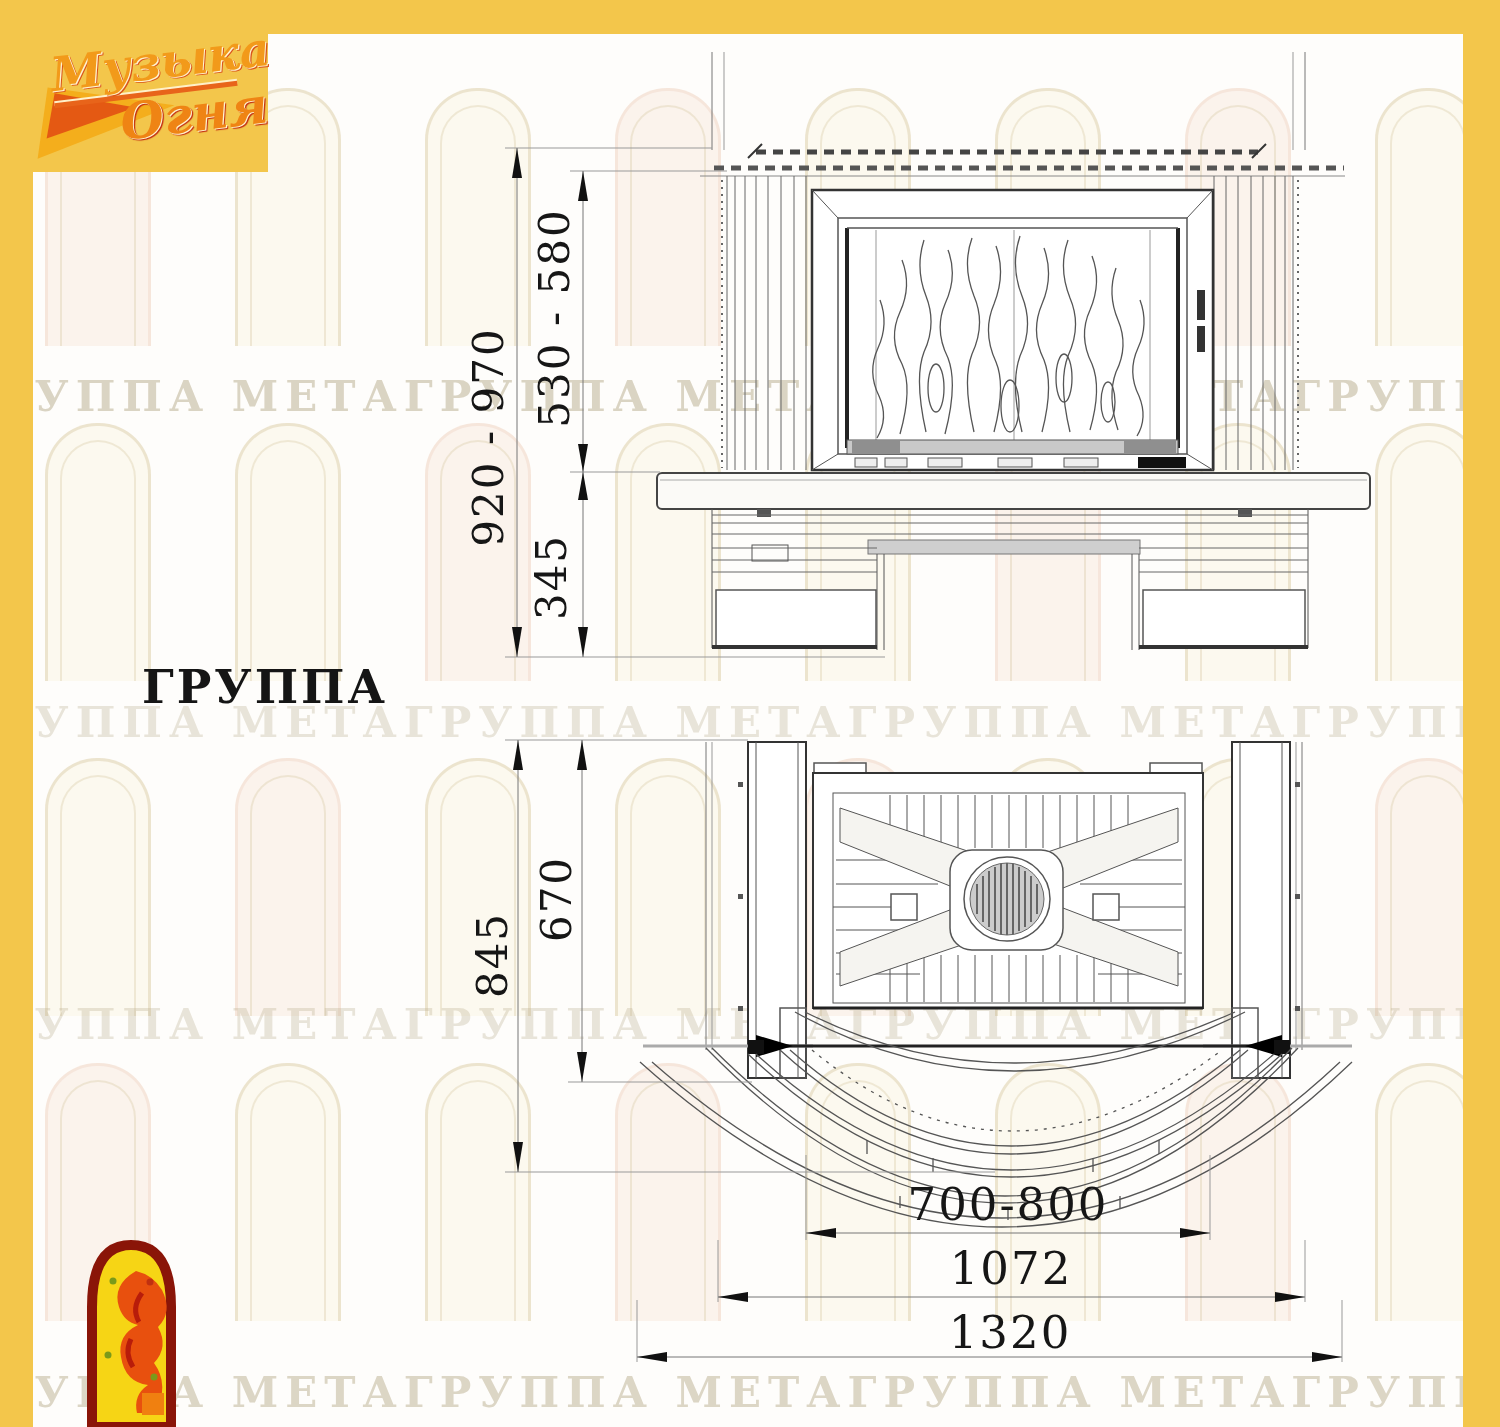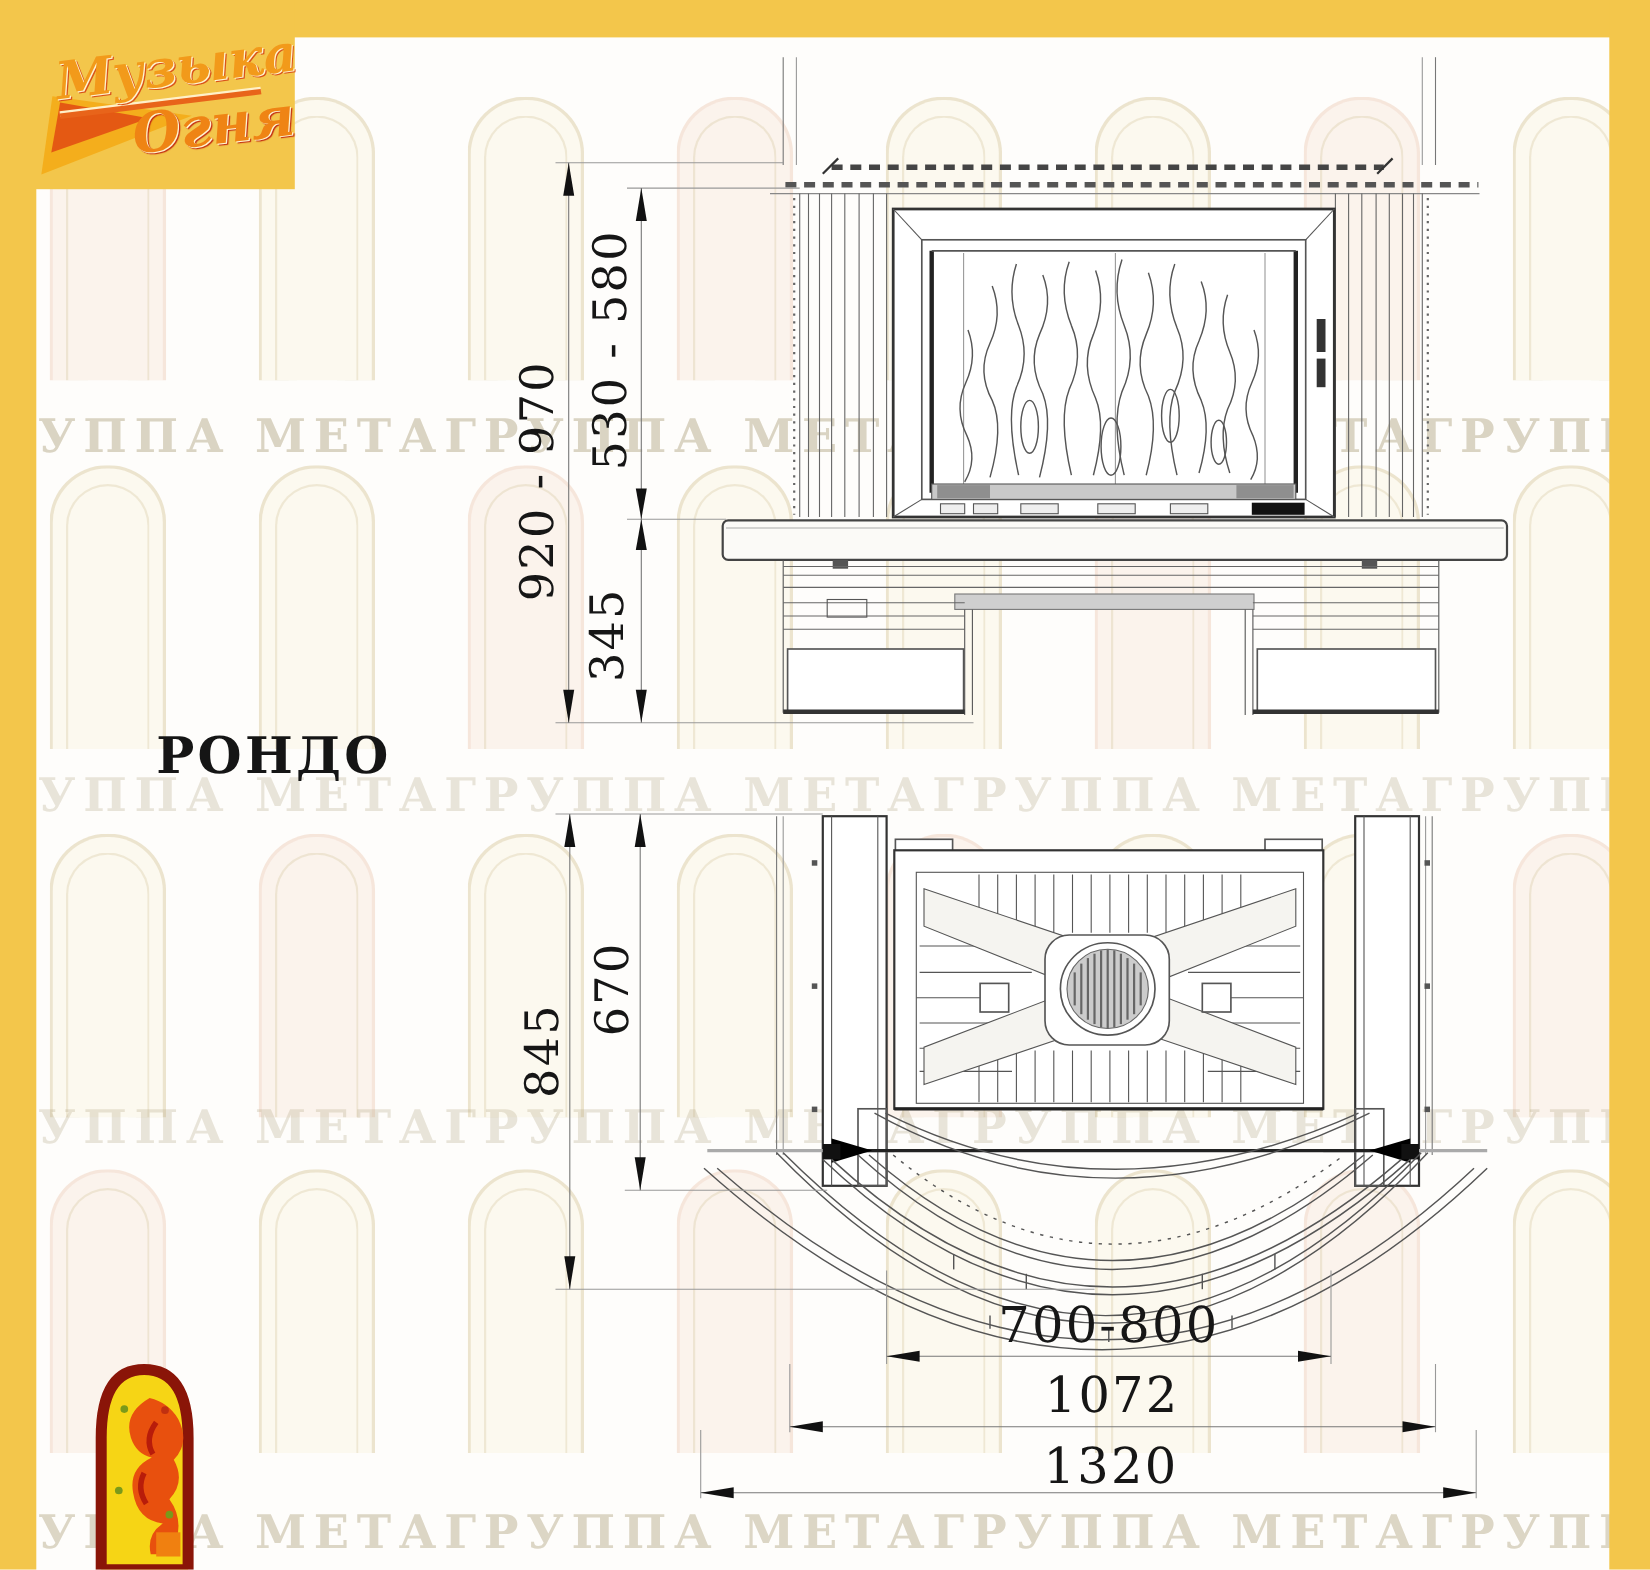--- a/index.html
+++ b/index.html
@@ -159,21 +159,21 @@
 <div class="corner" style="background: rgb(243, 198, 75);"></div>
 
 <div class="logo">
   <div class="wedge"></div>
   <div class="wedge2"></div>
   <div class="underline"></div>
   <div class="l1">Музыка</div>
   <div class="l2">Огня</div>
 </div>
 
-<div class="page-title">РОНДО</div>
+<div class="page-title">ГРУППА</div>
 
 <svg class="drawing" width="1500" height="1427" viewBox="0 0 1500 1427">
   <g stroke="#555" fill="none" stroke-width="1">
 
     <g>
 
       <line x1="712" y1="52" x2="712" y2="150" stroke="#777"></line>
       <line x1="724" y1="52" x2="724" y2="150" stroke="#999"></line>
       <line x1="1293" y1="52" x2="1293" y2="150" stroke="#999"></line>
       <line x1="1305" y1="52" x2="1305" y2="150" stroke="#777"></line>

